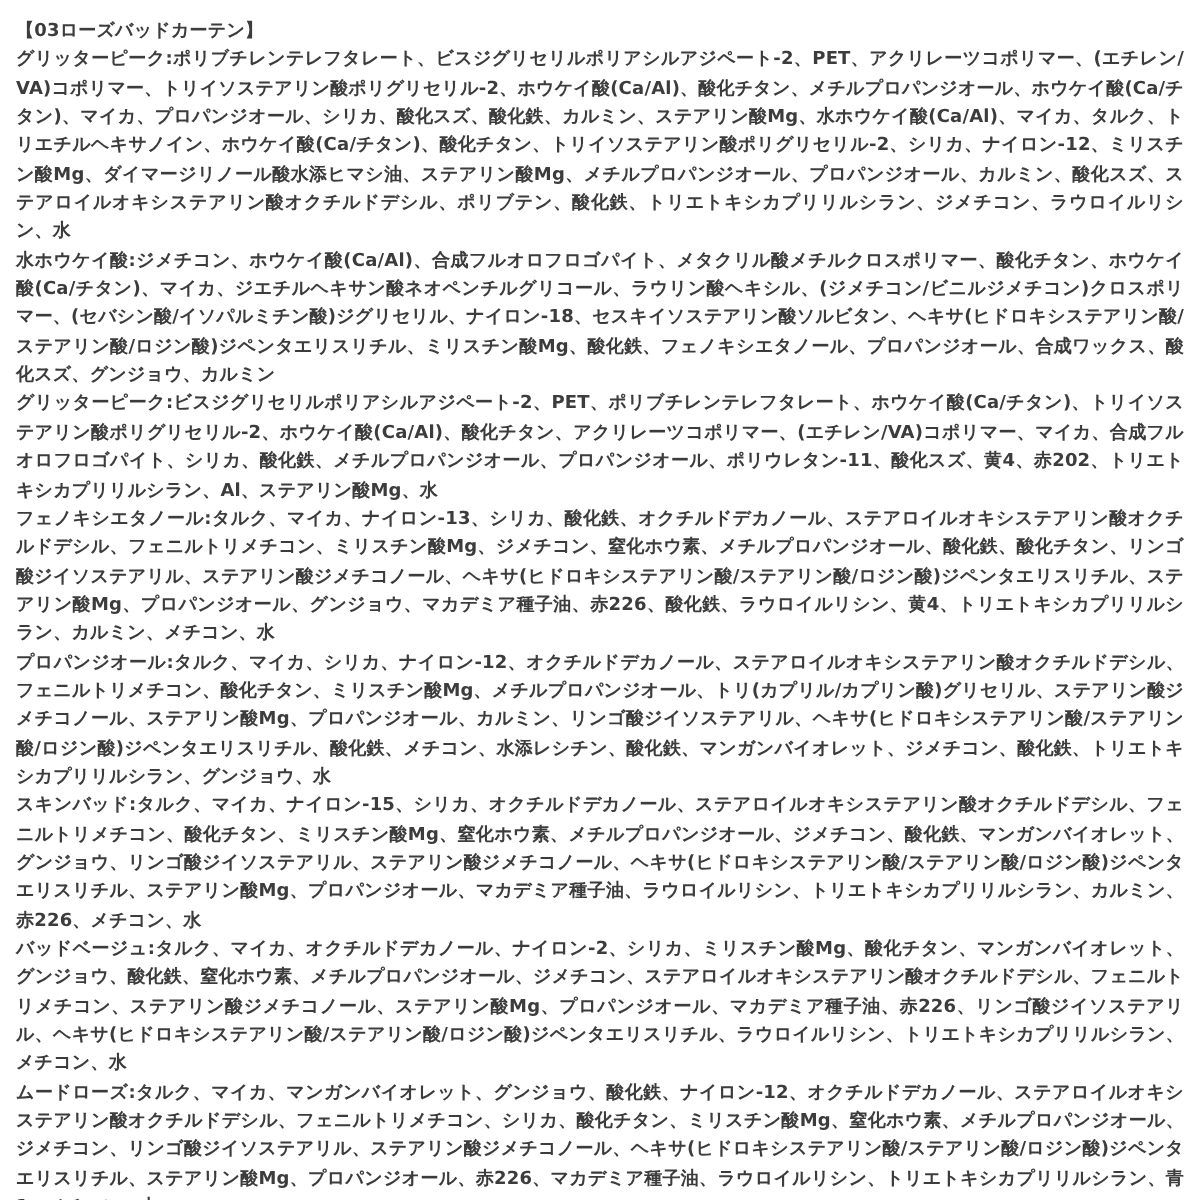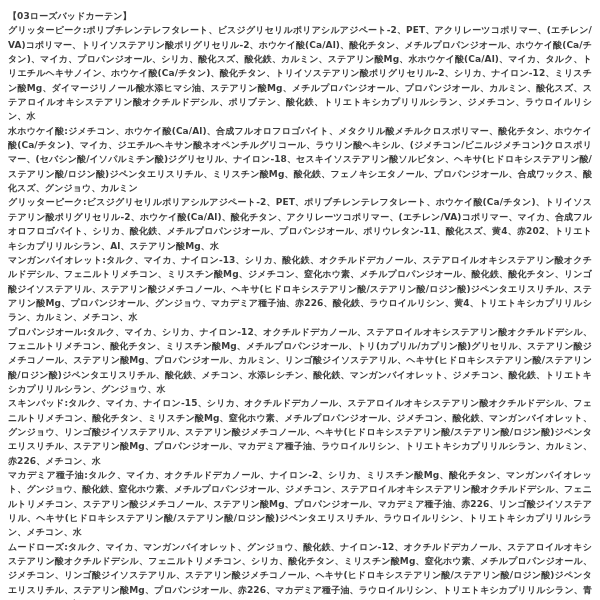--- a/index.html
+++ b/index.html
@@ -42,23 +42,23 @@
 <div class="doc">
 
   <div class="doc-title">【03ローズバッドカーテン】</div>
 
   <p class="entry"><span>グリッターピーク</span><span>:</span><span>ポリブチレンテレフタレート、ビスジグリセリルポリアシルアジペート-2、PET、アクリレーツコポリマー、(エチレン/VA)コポリマー、トリイソステアリン酸ポリグリセリル-2、ホウケイ酸(Ca/Al)、酸化チタン、メチルプロパンジオール、ホウケイ酸(Ca/チタン)、マイカ、プロパンジオール、シリカ、酸化スズ、酸化鉄、カルミン、ステアリン酸Mg、水ホウケイ酸(Ca/Al)、マイカ、タルク、トリエチルヘキサノイン、ホウケイ酸(Ca/チタン)、酸化チタン、トリイソステアリン酸ポリグリセリル-2、シリカ、ナイロン-12、ミリスチン酸Mg、ダイマージリノール酸水添ヒマシ油、ステアリン酸Mg、メチルプロパンジオール、プロパンジオール、カルミン、酸化スズ、ステアロイルオキシステアリン酸オクチルドデシル、ポリブテン、酸化鉄、トリエトキシカプリリルシラン、ジメチコン、ラウロイルリシン、水</span></p>
 
   <p class="entry"><span>水ホウケイ酸</span><span>:</span><span>ジメチコン、ホウケイ酸(Ca/Al)、合成フルオロフロゴパイト、メタクリル酸メチルクロスポリマー、酸化チタン、ホウケイ酸(Ca/チタン)、マイカ、ジエチルヘキサン酸ネオペンチルグリコール、ラウリン酸ヘキシル、(ジメチコン/ビニルジメチコン)クロスポリマー、(セバシン酸/イソパルミチン酸)ジグリセリル、ナイロン-18、セスキイソステアリン酸ソルビタン、ヘキサ(ヒドロキシステアリン酸/ステアリン酸/ロジン酸)ジペンタエリスリチル、ミリスチン酸Mg、酸化鉄、フェノキシエタノール、プロパンジオール、合成ワックス、酸化スズ、グンジョウ、カルミン</span></p>
 
   <p class="entry"><span>グリッターピーク</span><span>:</span><span>ビスジグリセリルポリアシルアジペート-2、PET、ポリブチレンテレフタレート、ホウケイ酸(Ca/チタン)、トリイソステアリン酸ポリグリセリル-2、ホウケイ酸(Ca/Al)、酸化チタン、アクリレーツコポリマー、(エチレン/VA)コポリマー、マイカ、合成フルオロフロゴパイト、シリカ、酸化鉄、メチルプロパンジオール、プロパンジオール、ポリウレタン-11、酸化スズ、黄4、赤202、トリエトキシカプリリルシラン、Al、ステアリン酸Mg、水</span></p>
 
-  <p class="entry"><span>マンガンバイオレット</span><span>:</span><span>タルク、マイカ、ナイロン-13、シリカ、酸化鉄、オクチルドデカノール、ステアロイルオキシステアリン酸オクチルドデシル、フェニルトリメチコン、ミリスチン酸Mg、ジメチコン、窒化ホウ素、メチルプロパンジオール、酸化鉄、酸化チタン、リンゴ酸ジイソステアリル、ステアリン酸ジメチコノール、ヘキサ(ヒドロキシステアリン酸/ステアリン酸/ロジン酸)ジペンタエリスリチル、ステアリン酸Mg、プロパンジオール、グンジョウ、マカデミア種子油、赤226、酸化鉄、ラウロイルリシン、黄4、トリエトキシカプリリルシラン、カルミン、メチコン、水</span></p>
+  <p class="entry"><span>フェノキシエタノール</span><span>:</span><span>タルク、マイカ、ナイロン-13、シリカ、酸化鉄、オクチルドデカノール、ステアロイルオキシステアリン酸オクチルドデシル、フェニルトリメチコン、ミリスチン酸Mg、ジメチコン、窒化ホウ素、メチルプロパンジオール、酸化鉄、酸化チタン、リンゴ酸ジイソステアリル、ステアリン酸ジメチコノール、ヘキサ(ヒドロキシステアリン酸/ステアリン酸/ロジン酸)ジペンタエリスリチル、ステアリン酸Mg、プロパンジオール、グンジョウ、マカデミア種子油、赤226、酸化鉄、ラウロイルリシン、黄4、トリエトキシカプリリルシラン、カルミン、メチコン、水</span></p>
 
   <p class="entry"><span>プロパンジオール</span><span>:</span><span>タルク、マイカ、シリカ、ナイロン-12、オクチルドデカノール、ステアロイルオキシステアリン酸オクチルドデシル、フェニルトリメチコン、酸化チタン、ミリスチン酸Mg、メチルプロパンジオール、トリ(カプリル/カプリン酸)グリセリル、ステアリン酸ジメチコノール、ステアリン酸Mg、プロパンジオール、カルミン、リンゴ酸ジイソステアリル、ヘキサ(ヒドロキシステアリン酸/ステアリン酸/ロジン酸)ジペンタエリスリチル、酸化鉄、メチコン、水添レシチン、酸化鉄、マンガンバイオレット、ジメチコン、酸化鉄、トリエトキシカプリリルシラン、グンジョウ、水</span></p>
 
   <p class="entry"><span>スキンバッド</span><span>:</span><span>タルク、マイカ、ナイロン-15、シリカ、オクチルドデカノール、ステアロイルオキシステアリン酸オクチルドデシル、フェニルトリメチコン、酸化チタン、ミリスチン酸Mg、窒化ホウ素、メチルプロパンジオール、ジメチコン、酸化鉄、マンガンバイオレット、グンジョウ、リンゴ酸ジイソステアリル、ステアリン酸ジメチコノール、ヘキサ(ヒドロキシステアリン酸/ステアリン酸/ロジン酸)ジペンタエリスリチル、ステアリン酸Mg、プロパンジオール、マカデミア種子油、ラウロイルリシン、トリエトキシカプリリルシラン、カルミン、赤226、メチコン、水</span></p>
 
-  <p class="entry"><span>マカデミア種子油</span><span>:</span><span>タルク、マイカ、オクチルドデカノール、ナイロン-2、シリカ、ミリスチン酸Mg、酸化チタン、マンガンバイオレット、グンジョウ、酸化鉄、窒化ホウ素、メチルプロパンジオール、ジメチコン、ステアロイルオキシステアリン酸オクチルドデシル、フェニルトリメチコン、ステアリン酸ジメチコノール、ステアリン酸Mg、プロパンジオール、マカデミア種子油、赤226、リンゴ酸ジイソステアリル、ヘキサ(ヒドロキシステアリン酸/ステアリン酸/ロジン酸)ジペンタエリスリチル、ラウロイルリシン、トリエトキシカプリリルシラン、メチコン、水</span></p>
+  <p class="entry"><span>バッドベージュ</span><span>:</span><span>タルク、マイカ、オクチルドデカノール、ナイロン-2、シリカ、ミリスチン酸Mg、酸化チタン、マンガンバイオレット、グンジョウ、酸化鉄、窒化ホウ素、メチルプロパンジオール、ジメチコン、ステアロイルオキシステアリン酸オクチルドデシル、フェニルトリメチコン、ステアリン酸ジメチコノール、ステアリン酸Mg、プロパンジオール、マカデミア種子油、赤226、リンゴ酸ジイソステアリル、ヘキサ(ヒドロキシステアリン酸/ステアリン酸/ロジン酸)ジペンタエリスリチル、ラウロイルリシン、トリエトキシカプリリルシラン、メチコン、水</span></p>
 
   <p class="entry"><span>ムードローズ</span><span>:</span><span>タルク、マイカ、マンガンバイオレット、グンジョウ、酸化鉄、ナイロン-12、オクチルドデカノール、ステアロイルオキシステアリン酸オクチルドデシル、フェニルトリメチコン、シリカ、酸化チタン、ミリスチン酸Mg、窒化ホウ素、メチルプロパンジオール、ジメチコン、リンゴ酸ジイソステアリル、ステアリン酸ジメチコノール、ヘキサ(ヒドロキシステアリン酸/ステアリン酸/ロジン酸)ジペンタエリスリチル、ステアリン酸Mg、プロパンジオール、赤226、マカデミア種子油、ラウロイルリシン、トリエトキシカプリリルシラン、青1、メチコン、水</span></p>
 
 </div>
 
 </body></html>

